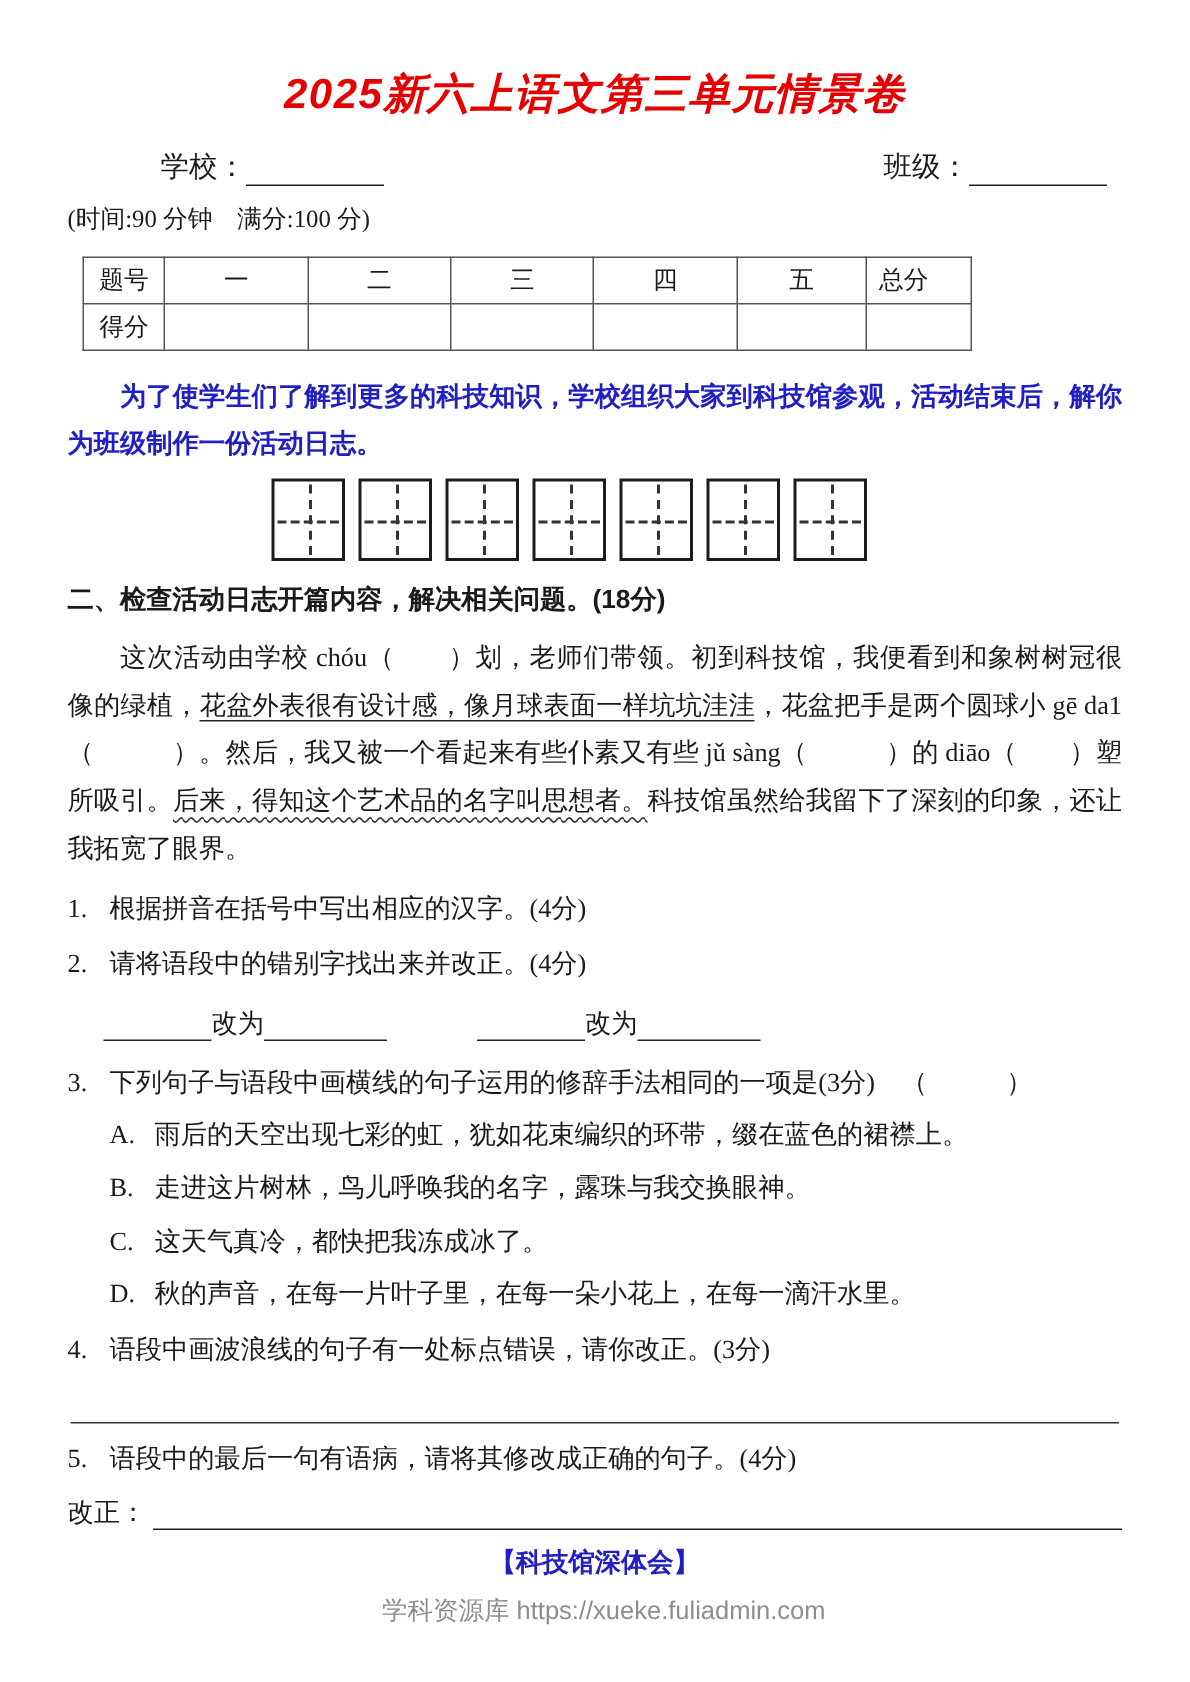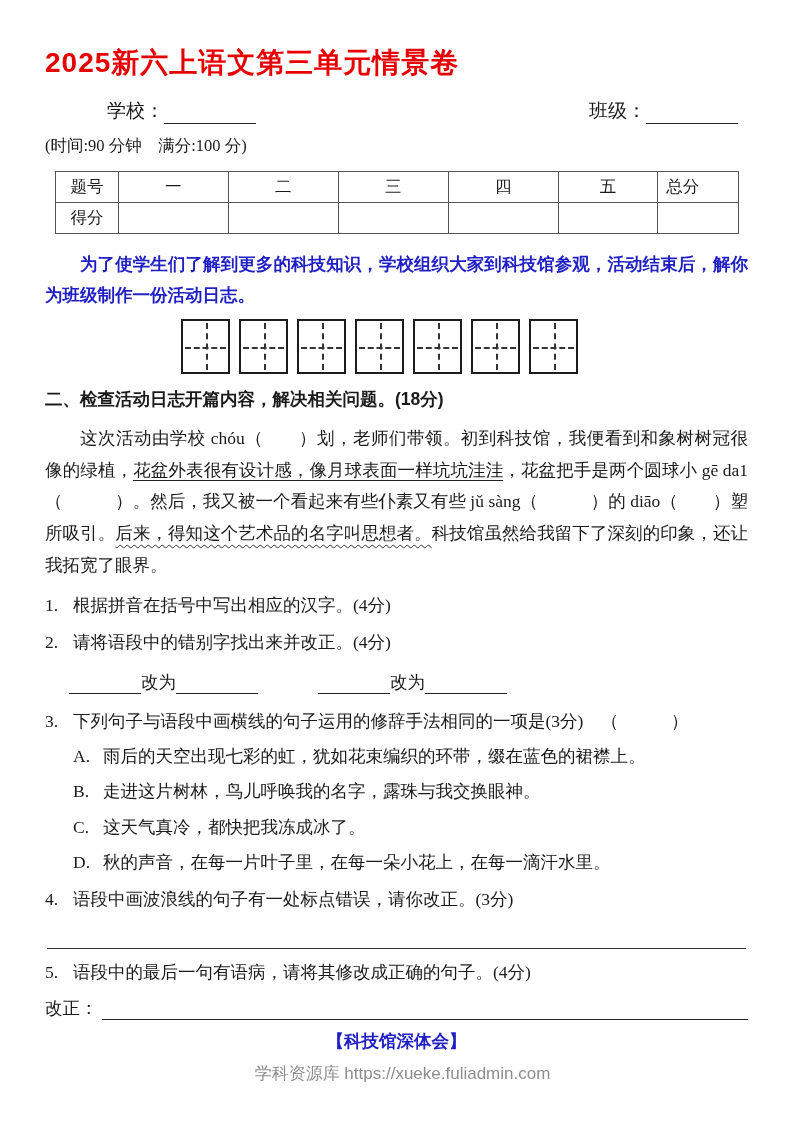--- a/index.html
+++ b/index.html
@@ -9,37 +9,38 @@
   html,body{background:#ffffff;}
   body{
     width:793px;height:1121px;
     font-family:"Liberation Serif","DejaVu Serif",serif;
     color:var(--ink);
     overflow:hidden;
   }
   .page{width:793px;height:1121px;padding:38px 45px 0;position:relative;}
 
   .title{
-    text-align:left;color:var(--red);font-size:28px;font-weight:bold;
+    text-align:center;color:var(--red);font-size:28px;font-weight:bold;
     letter-spacing:1px;margin-top:6px;
     font-family:"Liberation Sans","DejaVu Sans",sans-serif;
+    font-style:italic;
   }
   .fields{
     display:flex;align-items:flex-end;margin:16px 10px 0 62px;
     font-size:19px;gap:6px;
   }
   .fields .pair{display:flex;align-items:flex-end;}
   .fields .pair + .pair{margin-left:auto;}
   .blank{display:inline-block;border-bottom:1.5px solid #222;height:22px;}
   .w90{width:92px;} .w95{width:96px;}
 
   .timeline{font-size:16.5px;margin-top:11px;}
 
   table.score{
-    border-collapse:collapse;margin:14px 0 0 10px;width:684px;
+    border-collapse:collapse;margin:14px 0 0 10px;width:593px;
     font-size:16.5px;table-layout:fixed;
   }
   table.score td{
     border:1px solid #555;height:31px;text-align:center;vertical-align:middle;
   }
   table.score td.total-h{text-align:left;padding-left:8px;}
 
   .intro{
     margin-top:15px;color:var(--blue);font-weight:bold;font-size:17.5px;
     line-height:1.75;text-indent:2em;text-align:justify;

